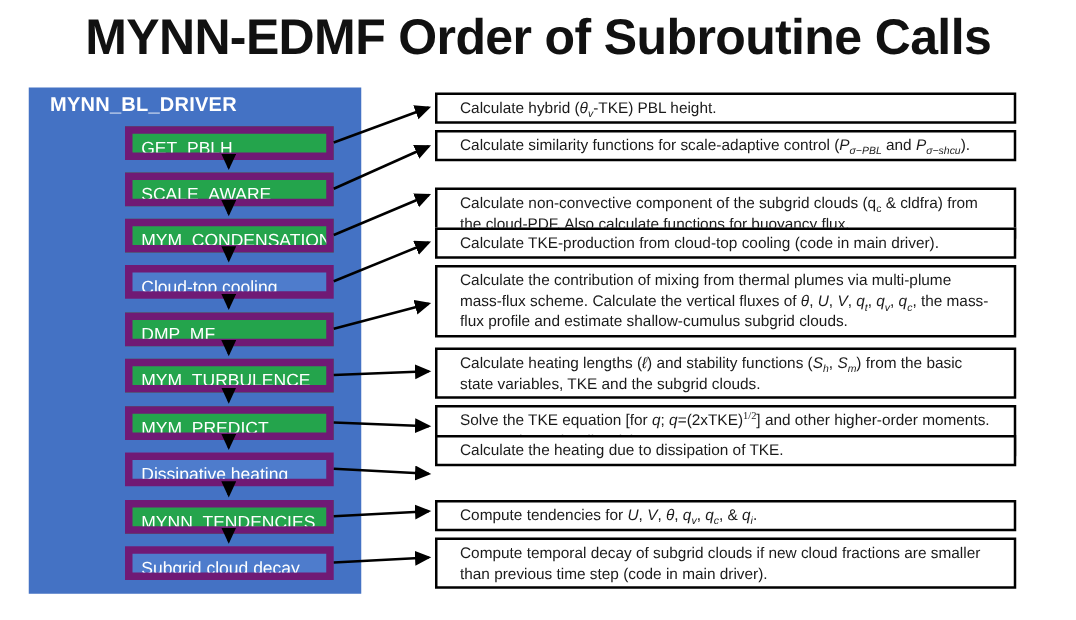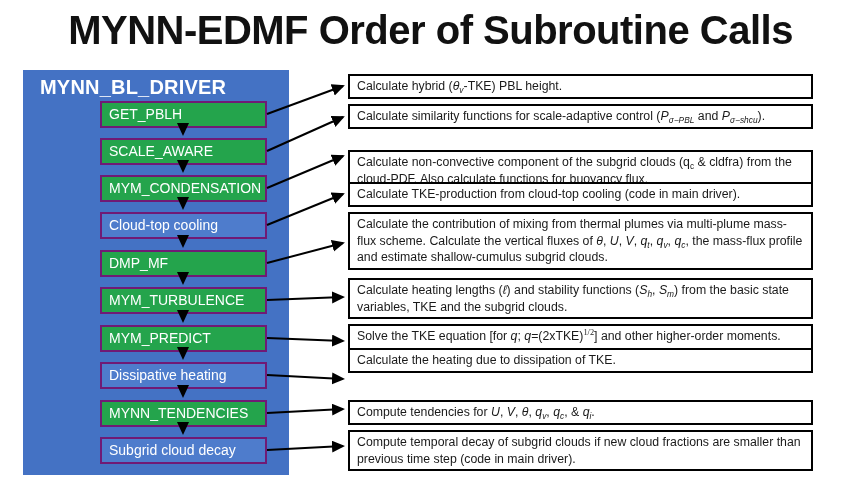--- a/index.html
+++ b/index.html
@@ -16,33 +16,33 @@
   .title{
     position:absolute;top:8px;left:0;width:861px;text-align:center;
     font-size:40px;font-weight:bold;color:var(--ink);letter-spacing:-0.5px;
   }
   .panel{
     position:absolute;left:23px;top:70px;width:266px;height:405px;
     background:var(--panel-blue);
   }
   .driver-label{
     position:absolute;left:17px;top:6px;color:#ffffff;
-    font-size:20px;font-weight:bold;letter-spacing:0.2px;
+    font-size:16px;font-weight:bold;letter-spacing:0.2px;
   }
   .flow-box{
     position:absolute;left:77px;width:167px;height:27px;box-sizing:border-box;
-    border:2px solid #701a75;color:#ffffff;font-size:14px;line-height:23px;
+    border:6px solid #701a75;color:#ffffff;font-size:14px;line-height:23px;
     padding-left:7px;white-space:nowrap;overflow:hidden;
   }
   .flow-box.green{background:var(--box-green);}
   .flow-box.blue{background:var(--box-blue);}
   .desc-box{
     position:absolute;left:348px;width:465px;box-sizing:border-box;
     border:2px solid #000;background:#ffffff;color:#1a1a1a;
-    font-size:12.3px;line-height:1.36;padding:2px 7px;
+    font-size:12.3px;line-height:1.36;padding:2px 18px;
   }
   .desc-box .it{font-style:italic;}
   .desc-box sub{font-size:0.68em;line-height:0;}
   .desc-box sup{font-size:0.68em;line-height:0;font-family:Liberation Serif, serif;}
   sub.it,sup.it{font-style:italic;}
   .arrow-layer{position:absolute;left:0;top:0;pointer-events:none;}
 </style>
 </head>
 <body>
 

